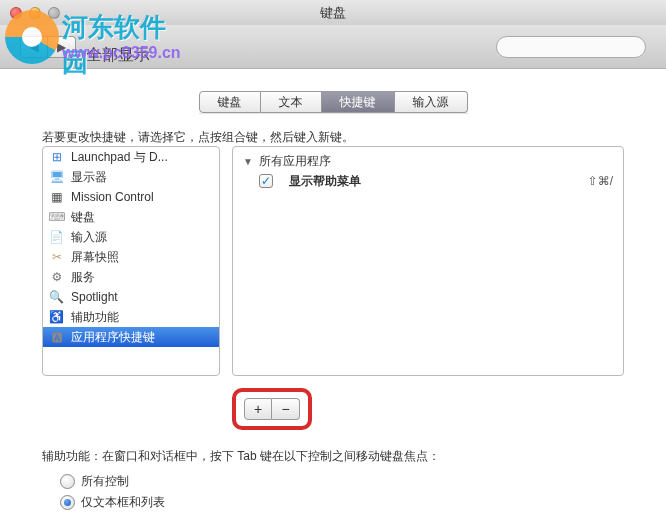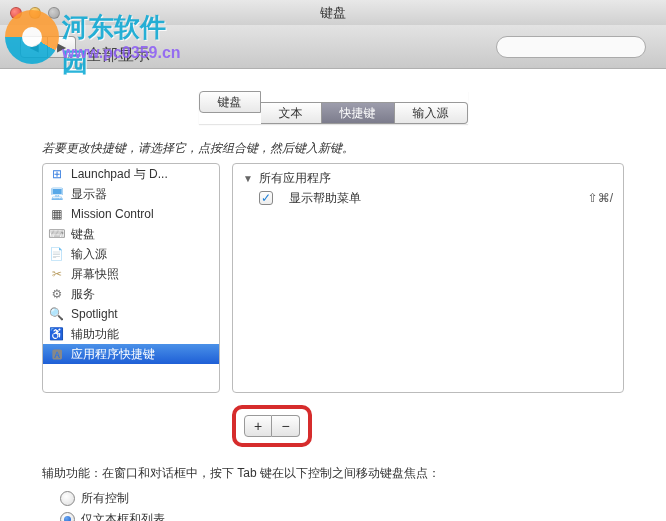--- a/index.html
+++ b/index.html
@@ -113,35 +113,33 @@
 }
 .seg-control button {
   height: 22px;
   padding: 0 18px;
   border: 1px solid #999;
   background: linear-gradient(#fefefe, #e8e8e8);
   font-size: 12px;
   color: #333;
   cursor: pointer;
 }
-.seg-control button:not(:first-child) { border-left: none; margin-top: 11px; }
+.seg-control button:not(:first-child) { border-left: none; }
 .seg-control button:first-child { border-radius: 4px 0 0 4px; }
 .seg-control button:last-child { border-radius: 0 4px 4px 0; }
 .seg-control button.active {
   background: linear-gradient(#9d9dac, #7c7c8c);
   color: #fff;
 }
 .content {
   padding: 0 42px;
 }
 .hint {
   font-size: 12px;
   color: #333;
-  margin-bottom: 6px;
-  font-style: italic;
 }
 .panes {
   display: flex;
   gap: 12px;
 }
 .pane {
   border: 1px solid #bbb;
   border-radius: 4px;
   background: #fff;
   height: 230px;
@@ -324,21 +322,21 @@
     </div>
     <div class="pane pane-right">
       <div class="right-inner">
         <div class="tree-row">
           <span class="disclosure">▼</span>
           <span>所有应用程序</span>
         </div>
         <div id="sc-items">
             <div class="tree-row" style="padding-left: 26px;">
               <span class="checkbox">✓</span>
-              <span style="margin-left: 10px;">显示帮助菜单</span>
+              <span style="margin-left: 10px; font-weight: bold;">显示帮助菜单</span>
               <span class="shortcut">⇧⌘/</span>
             </div>
           </div>
       </div>
     </div>
   </div>
   <div class="btn-row highlighted">
     <div class="sq-btn">+</div>
     <div class="sq-btn">−</div>
   </div>

